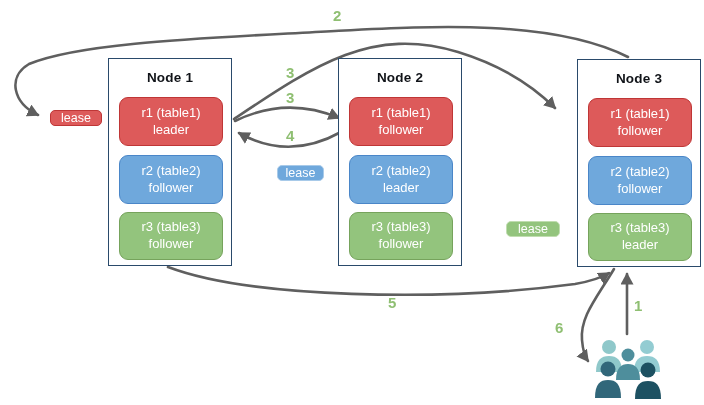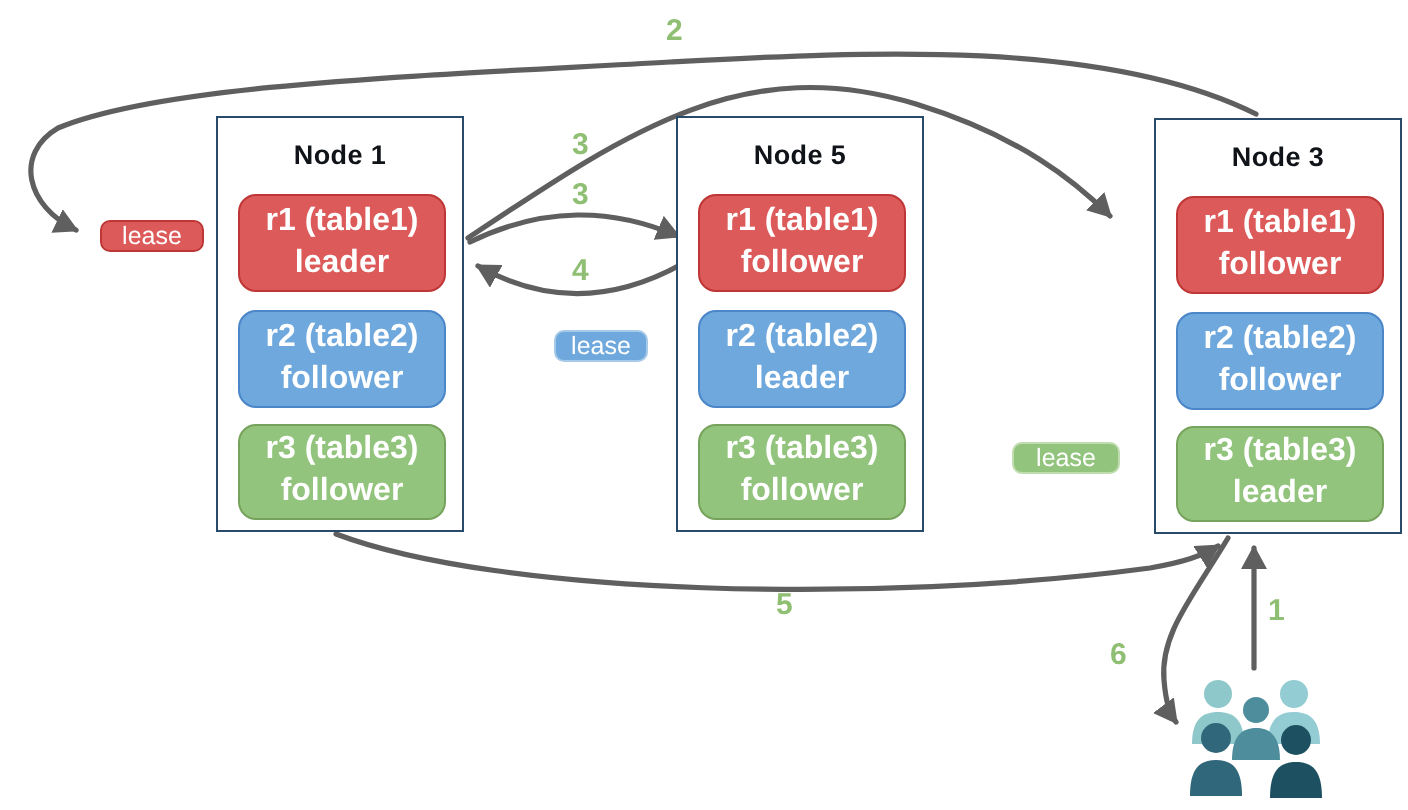--- a/index.html
+++ b/index.html
@@ -11,23 +11,23 @@
   .node{
     position:absolute;width:124px;height:208px;background:#ffffff;
     border:1.6px solid #2a4a6b;border-radius:0;box-sizing:border-box;
   }
   .node-title{
     text-align:center;font-weight:bold;font-size:13.5px;color:#101318;
     margin-top:11px;letter-spacing:.2px;
   }
   .replica{
     position:absolute;left:10px;width:104px;height:49px;border-radius:9px;
-    color:#ffffff;font-size:16px;line-height:1.3;text-align:center;
+    color:#ffffff;font-size:13px;line-height:1.3;text-align:center;
     display:flex;flex-direction:column;align-items:center;justify-content:center;
-    box-sizing:border-box;border:1.5px solid transparent;font-weight:bold;
+    box-sizing:border-box;border:1.5px solid transparent;
   }
   .replica.red{background:#dd5a5a;border-color:#bf3636;}
   .replica.blue{background:#6fa8dc;border-color:#4a86c8;}
   .replica.green{background:#93c47d;border-color:#76a35c;align-items:center;}
   .r-pos-0{top:38px;}
   .r-pos-1{top:96px;}
   .r-pos-2{top:153px;height:48px;}
   .lease{
     position:absolute;height:16px;border-radius:5px;color:#ffffff;font-size:12.5px;
     display:flex;align-items:center;justify-content:center;box-sizing:border-box;
@@ -77,21 +77,21 @@
       <span>r2 (table2)</span>
       <span>follower</span>
     </div>
     <div class="replica green r-pos-2">
       <span>r3 (table3)</span>
       <span>follower</span>
     </div>
   </div>
 
   <div class="node" style="left:338px;top:58px;">
-    <div class="node-title">Node 5</div>
+    <div class="node-title">Node 2</div>
     <div class="replica red r-pos-0">
       <span>r1 (table1)</span>
       <span>follower</span>
     </div>
     <div class="replica blue r-pos-1">
       <span>r2 (table2)</span>
       <span>leader</span>
     </div>
     <div class="replica green r-pos-2">
       <span>r3 (table3)</span>

